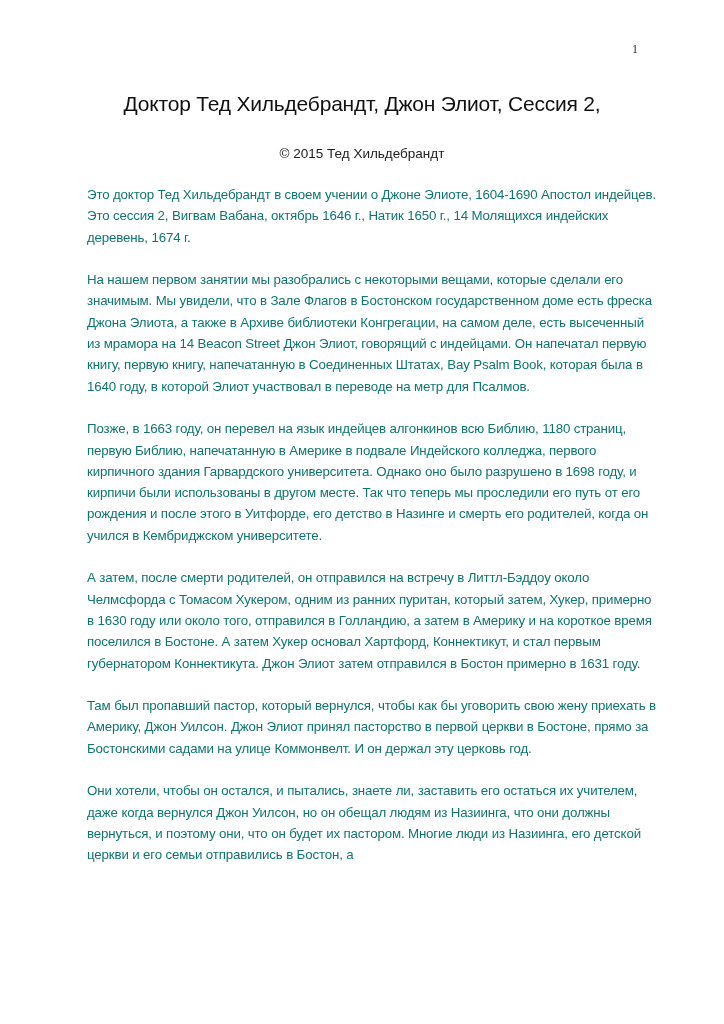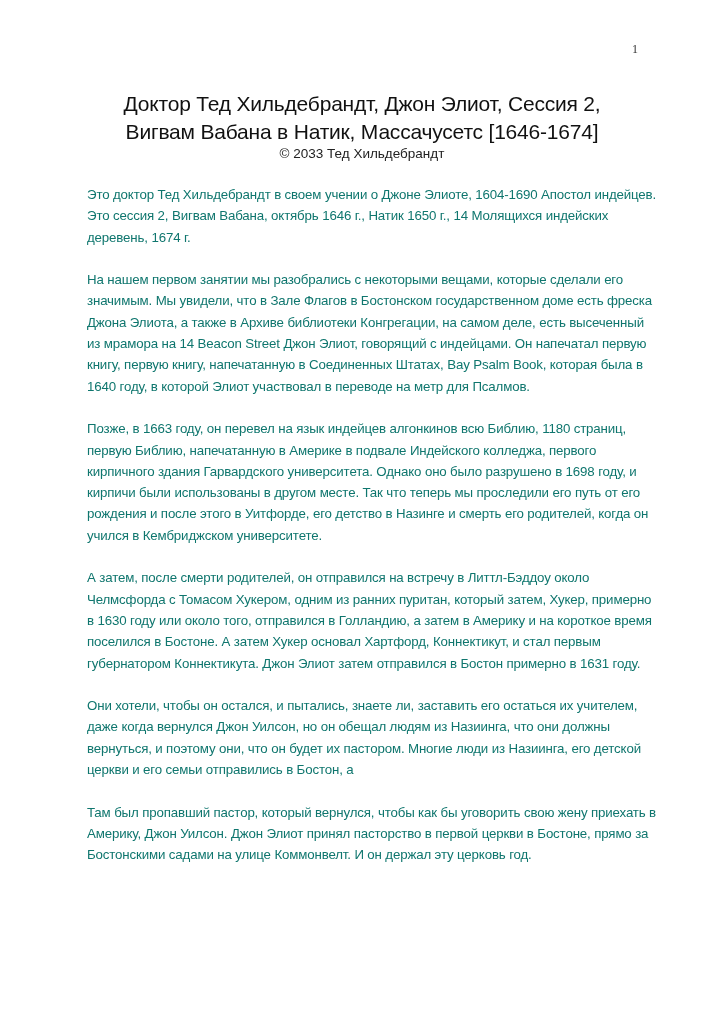--- a/index.html
+++ b/index.html
@@ -61,25 +61,24 @@
       margin: 0 0 21.3px 0;
     }
   </style>
 </head>
 <body>
 
 <div class="page-number">1</div>
 
 <div class="title">
   <div>Доктор Тед Хильдебрандт, Джон Элиот, Сессия 2,</div>
-  <div>Вигвам Вабана в Натик, Массачусетс [1646-1674]</div>
 </div>
 
-<div class="copyright">© 2033 Тед Хильдебрандт</div>
+<div class="copyright">© 2015 Тед Хильдебрандт</div>
 
 <div class="body-text">
   <p>Это доктор Тед Хильдебрандт в своем учении о Джоне Элиоте, 1604-1690 Апостол индейцев. Это сессия 2, Вигвам Вабана, октябрь 1646 г., Натик 1650 г., 14 Молящихся индейских деревень, 1674 г.</p>
   <p>На нашем первом занятии мы разобрались с некоторыми вещами, которые сделали его значимым. Мы увидели, что в Зале Флагов в Бостонском государственном доме есть фреска Джона Элиота, а также в Архиве библиотеки Конгрегации, на самом деле, есть высеченный из мрамора на 14 Beacon Street Джон Элиот, говорящий с индейцами. Он напечатал первую книгу, первую книгу, напечатанную в Соединенных Штатах, Bay Psalm Book, которая была в 1640 году, в которой Элиот участвовал в переводе на метр для Псалмов.</p>
   <p>Позже, в 1663 году, он перевел на язык индейцев алгонкинов всю Библию, 1180 страниц, первую Библию, напечатанную в Америке в подвале Индейского колледжа, первого кирпичного здания Гарвардского университета. Однако оно было разрушено в 1698 году, и кирпичи были использованы в другом месте. Так что теперь мы проследили его путь от его рождения и после этого в Уитфорде, его детство в Назинге и смерть его родителей, когда он учился в Кембриджском университете.</p>
   <p>А затем, после смерти родителей, он отправился на встречу в Литтл-Бэддоу около Челмсфорда с Томасом Хукером, одним из ранних пуритан, который затем, Хукер, примерно в 1630 году или около того, отправился в Голландию, а затем в Америку и на короткое время поселился в Бостоне. А затем Хукер основал Хартфорд, Коннектикут, и стал первым губернатором Коннектикута. Джон Элиот затем отправился в Бостон примерно в 1631 году.</p>
+  <p>Там был пропавший пастор, который вернулся, чтобы как бы уговорить свою жену приехать в Америку, Джон Уилсон. Джон Элиот принял пасторство в первой церкви в Бостоне, прямо за Бостонскими садами на улице Коммонвелт. И он держал эту церковь год.</p>
   <p>Они хотели, чтобы он остался, и пытались, знаете ли, заставить его остаться их учителем, даже когда вернулся Джон Уилсон, но он обещал людям из Назиинга, что они должны вернуться, и поэтому они, что он будет их пастором. Многие люди из Назиинга, его детской церкви и его семьи отправились в Бостон, а</p>
-  <p>Там был пропавший пастор, который вернулся, чтобы как бы уговорить свою жену приехать в Америку, Джон Уилсон. Джон Элиот принял пасторство в первой церкви в Бостоне, прямо за Бостонскими садами на улице Коммонвелт. И он держал эту церковь год.</p>
 </div>
 
 </body></html>

